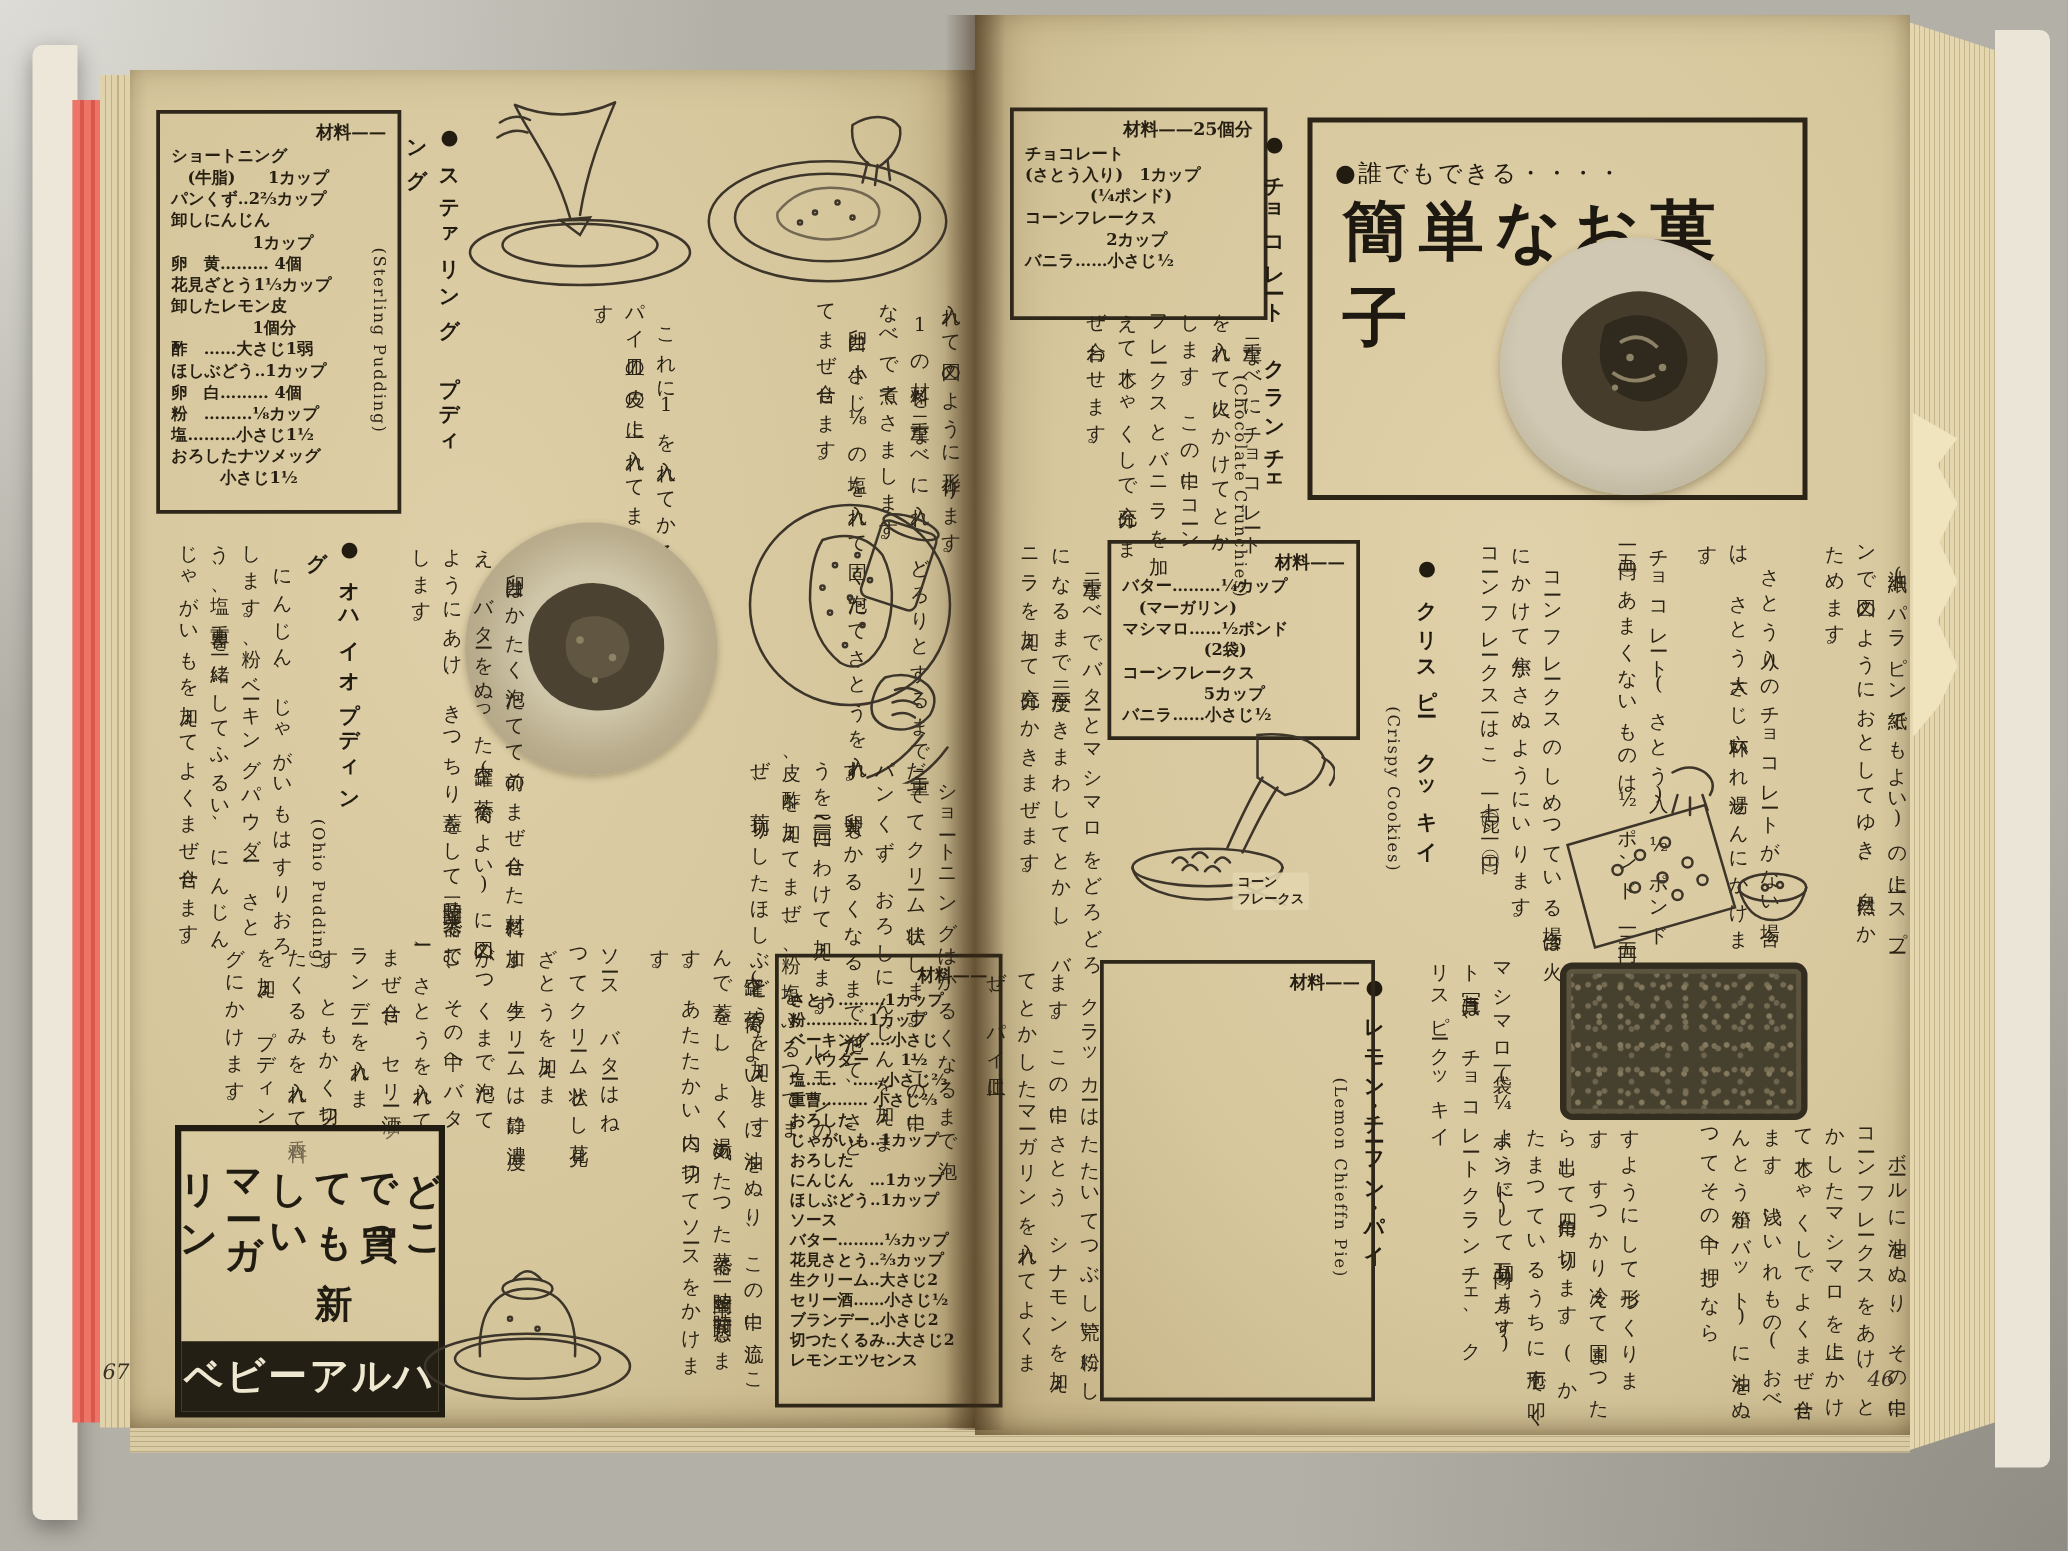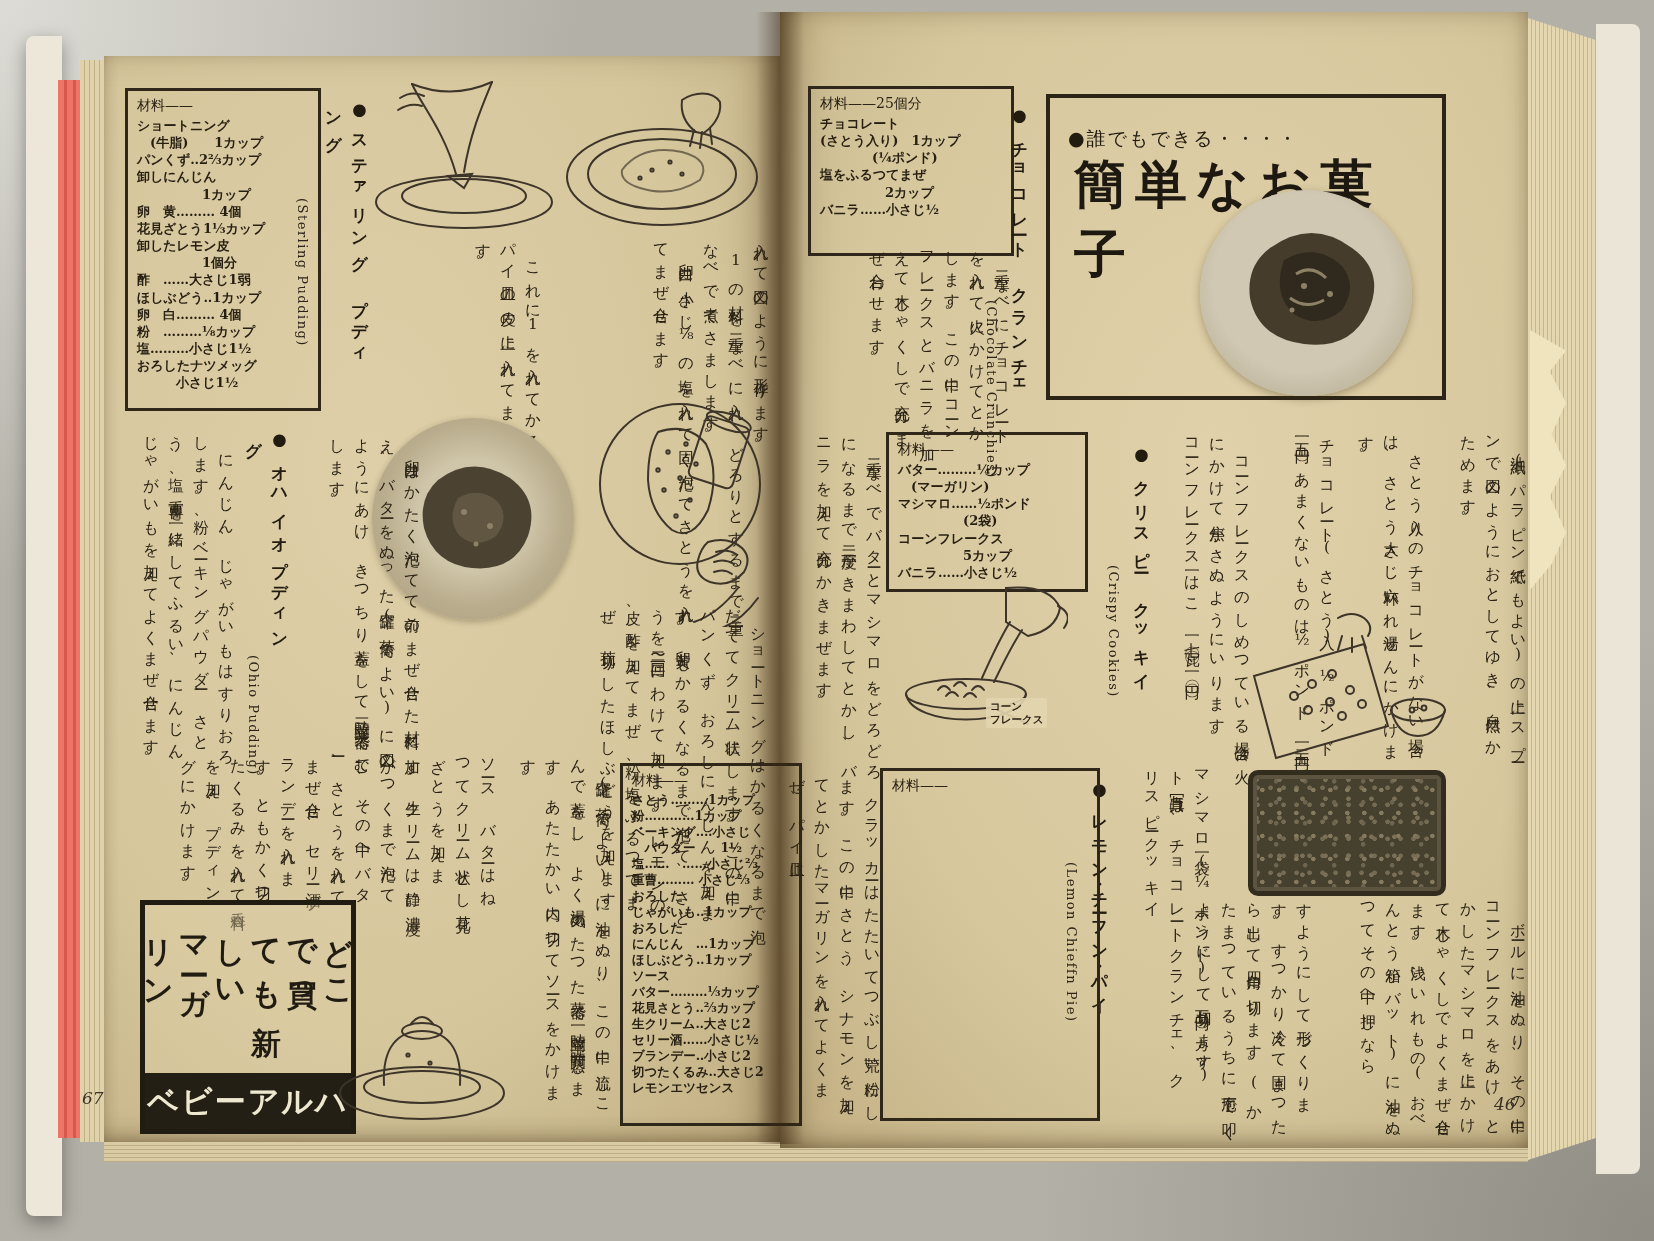--- a/index.html
+++ b/index.html
@@ -27,21 +27,21 @@
   .torn-scrap{left:1530px;top:330px;width:36px;height:260px;background:#f0e4bf;clip-path:polygon(0 0,100% 8%,55% 16%,100% 28%,60% 40%,100% 52%,55% 64%,100% 78%,60% 90%,0 100%);}
   .bottom-edge{left:104px;top:1142px;width:1424px;height:20px;background:repeating-linear-gradient(180deg,#d9cba3 0 3px,#bdac83 3px 4px);z-index:0;}
   
   .v{position:absolute;writing-mode:vertical-rl;text-orientation:upright;white-space:pre-line;
      font-size:15.5px;letter-spacing:3.5px;line-height:25px;color:#292215;z-index:2;}
   .vh{position:absolute;writing-mode:vertical-rl;text-orientation:upright;white-space:pre-line;
      font-size:16.5px;font-weight:700;letter-spacing:5px;line-height:26px;color:#211b10;z-index:2;}
   .ven{position:absolute;writing-mode:vertical-rl;text-orientation:mixed;
      font-size:13px;letter-spacing:1.5px;color:#2b2318;z-index:2;}
   .ingbox{position:absolute;border:3px solid #2e271a;padding:6px 9px;color:#261f12;z-index:2;}
-  .ingbox .hd{display:flex;justify-content:flex-start;font-weight:400;font-size:14px;margin-bottom:2px;}
+  .ingbox .hd{display:flex;justify-content:flex-end;font-weight:700;font-size:14px;margin-bottom:2px;}
   .ingbox .bd{white-space:pre-line;font-weight:600;font-size:13px;line-height:1.32;}
   .pagenum{position:absolute;font-size:17px;color:#3a3226;z-index:2;font-style:italic;}
   
   .adbox{position:absolute;left:140px;top:900px;width:206px;height:224px;border:5px solid #211c12;z-index:2;background:rgba(222,207,168,.4);}
   .ad-slogan{position:absolute;left:50%;transform:translateX(-50%);top:12px;height:118px;writing-mode:vertical-rl;text-orientation:upright;
      font-size:30px;font-weight:800;letter-spacing:8px;line-height:36px;color:#211c12;}
   .ad-brand{position:absolute;left:0;bottom:0;width:100%;height:56px;background:#241f14;color:#efe8d0;
      font-weight:800;font-size:31px;text-align:center;line-height:56px;letter-spacing:2px;}
   
   .titlebox{position:absolute;left:1046px;top:94px;width:392px;height:298px;border:4px solid #2b2417;z-index:2;}
@@ -216,21 +216,21 @@
   <div class="pagenum" style="left:82px;top:1088px;">67</div>
 
   <div class="ingbox" style="left:808px;top:86px;width:182px;height:152px;">
     <div class="hd">
       <span>材料——</span>
       <span>25個分</span>
     </div>
     <div class="bd">チョコレート
 (さとう入り)　1カップ
 　　　　(¼ポンド)
-塩をふるつてまぜ
+コーンフレークス
 　　　　　2カップ
 バニラ……小さじ½</div>
   </div>
   <div class="vh" style="left:1006px;top:106px;height:300px;">●チョコレート　クランチェ</div>
   <div class="ven" style="left:984px;top:300px;height:180px;">(Chocolate Crunchies)</div>
 
   <div class="titlebox">
     <div class="kicker">●誰でもできる・・・・</div>
     <div class="bigtitle">簡単なお菓子</div>
     <div class="plate-photo">

